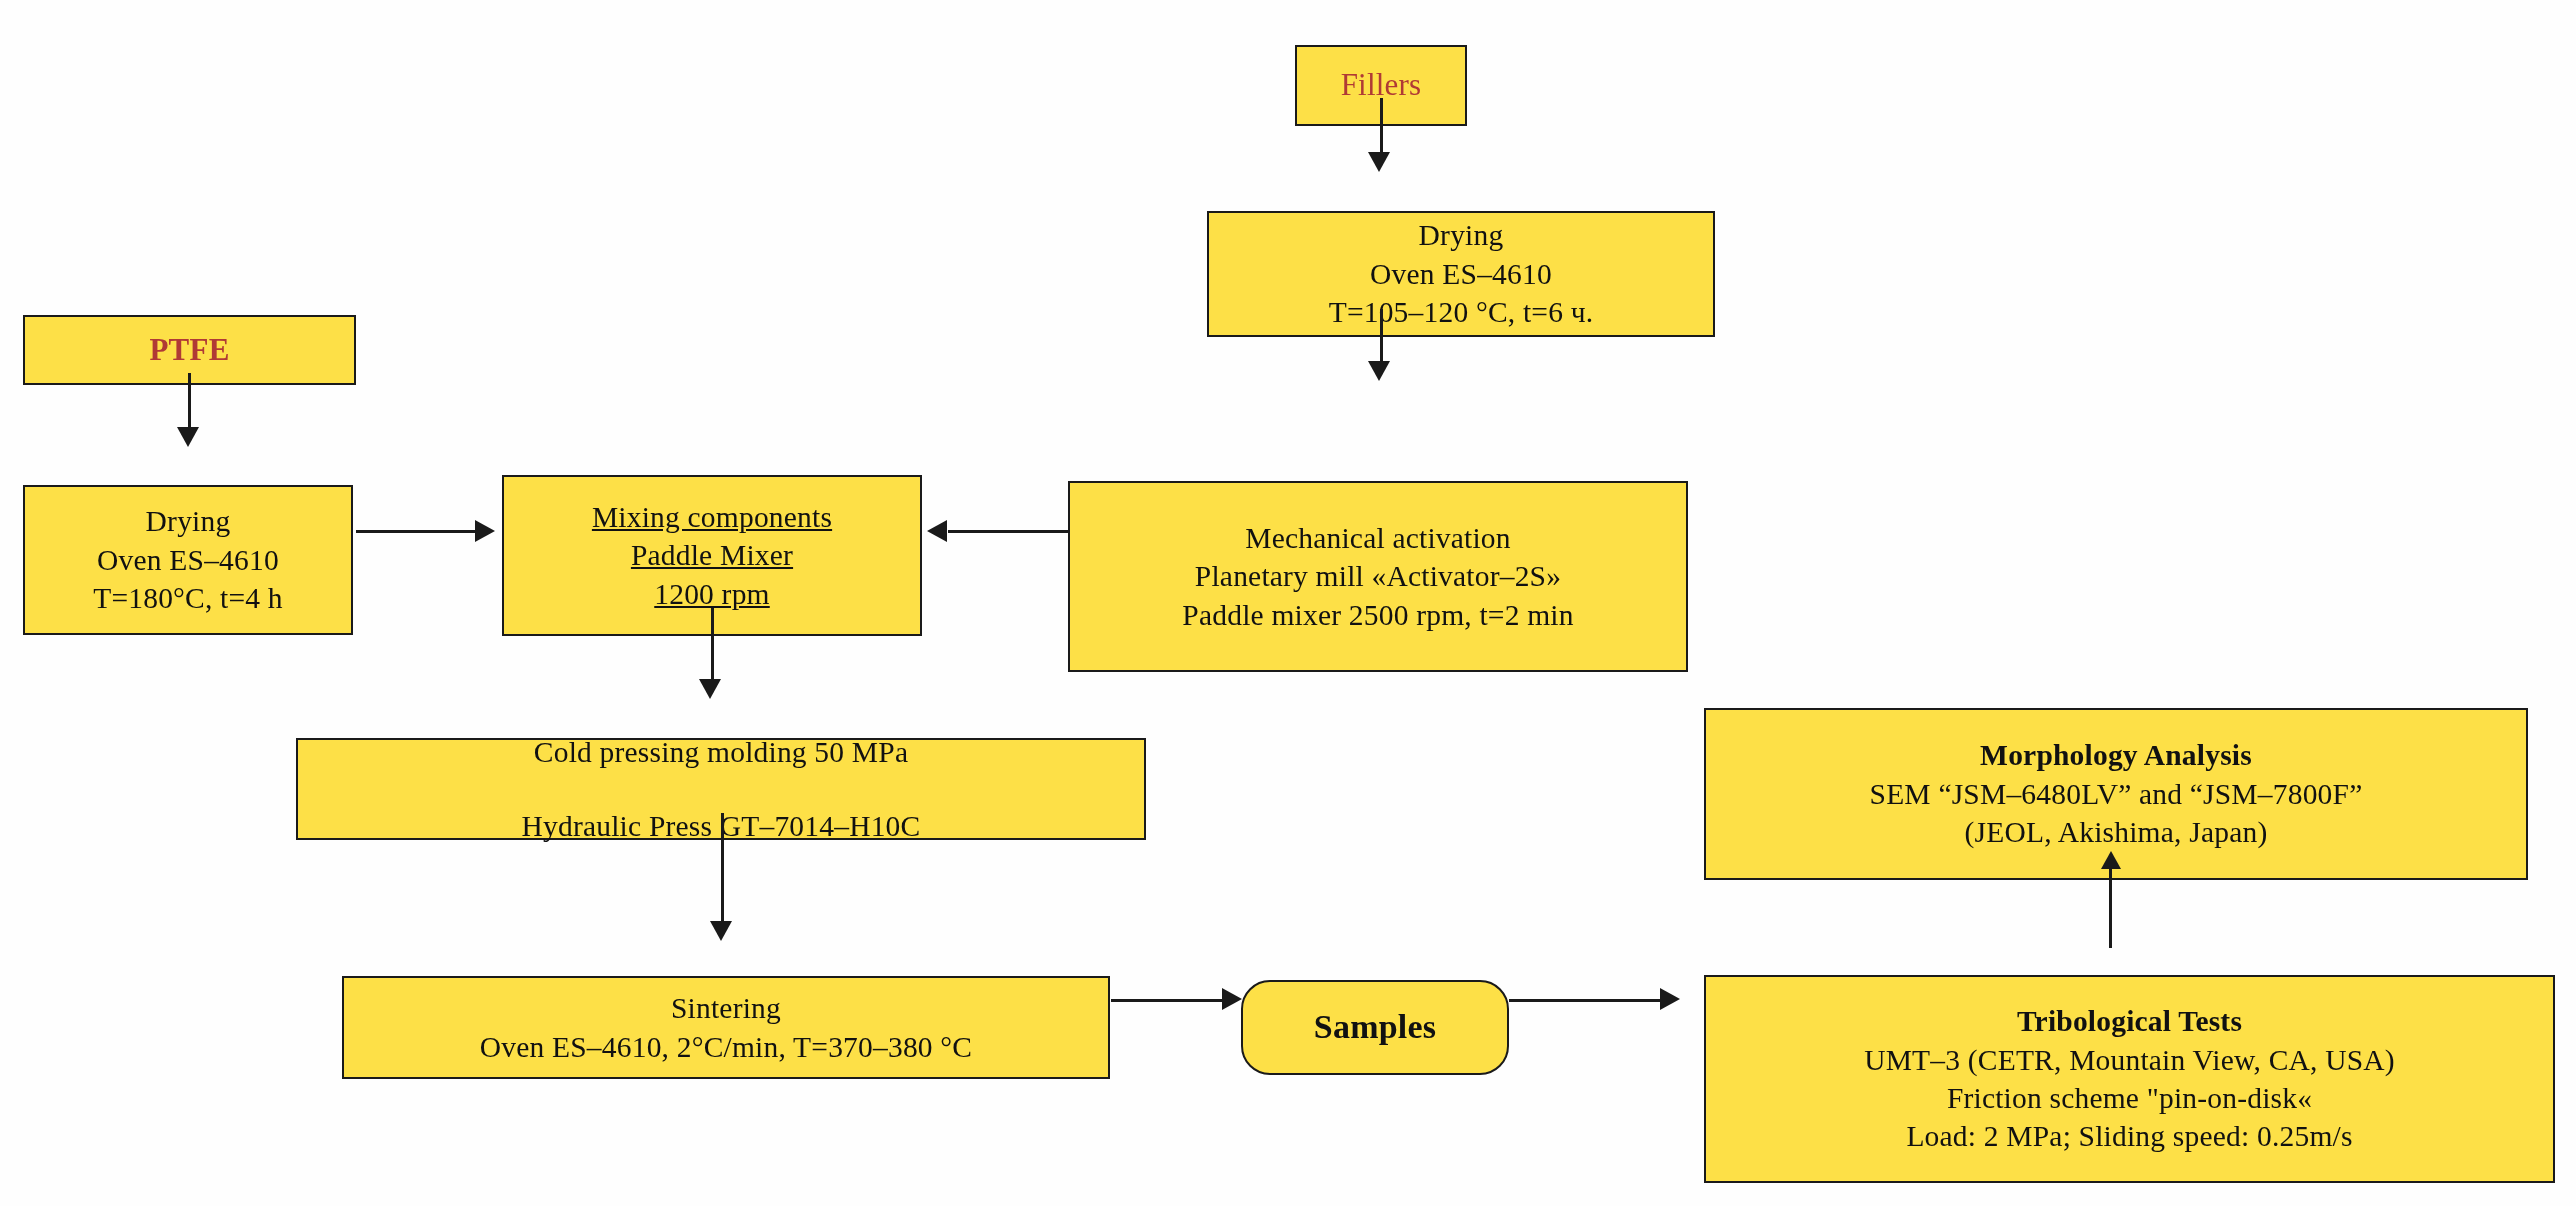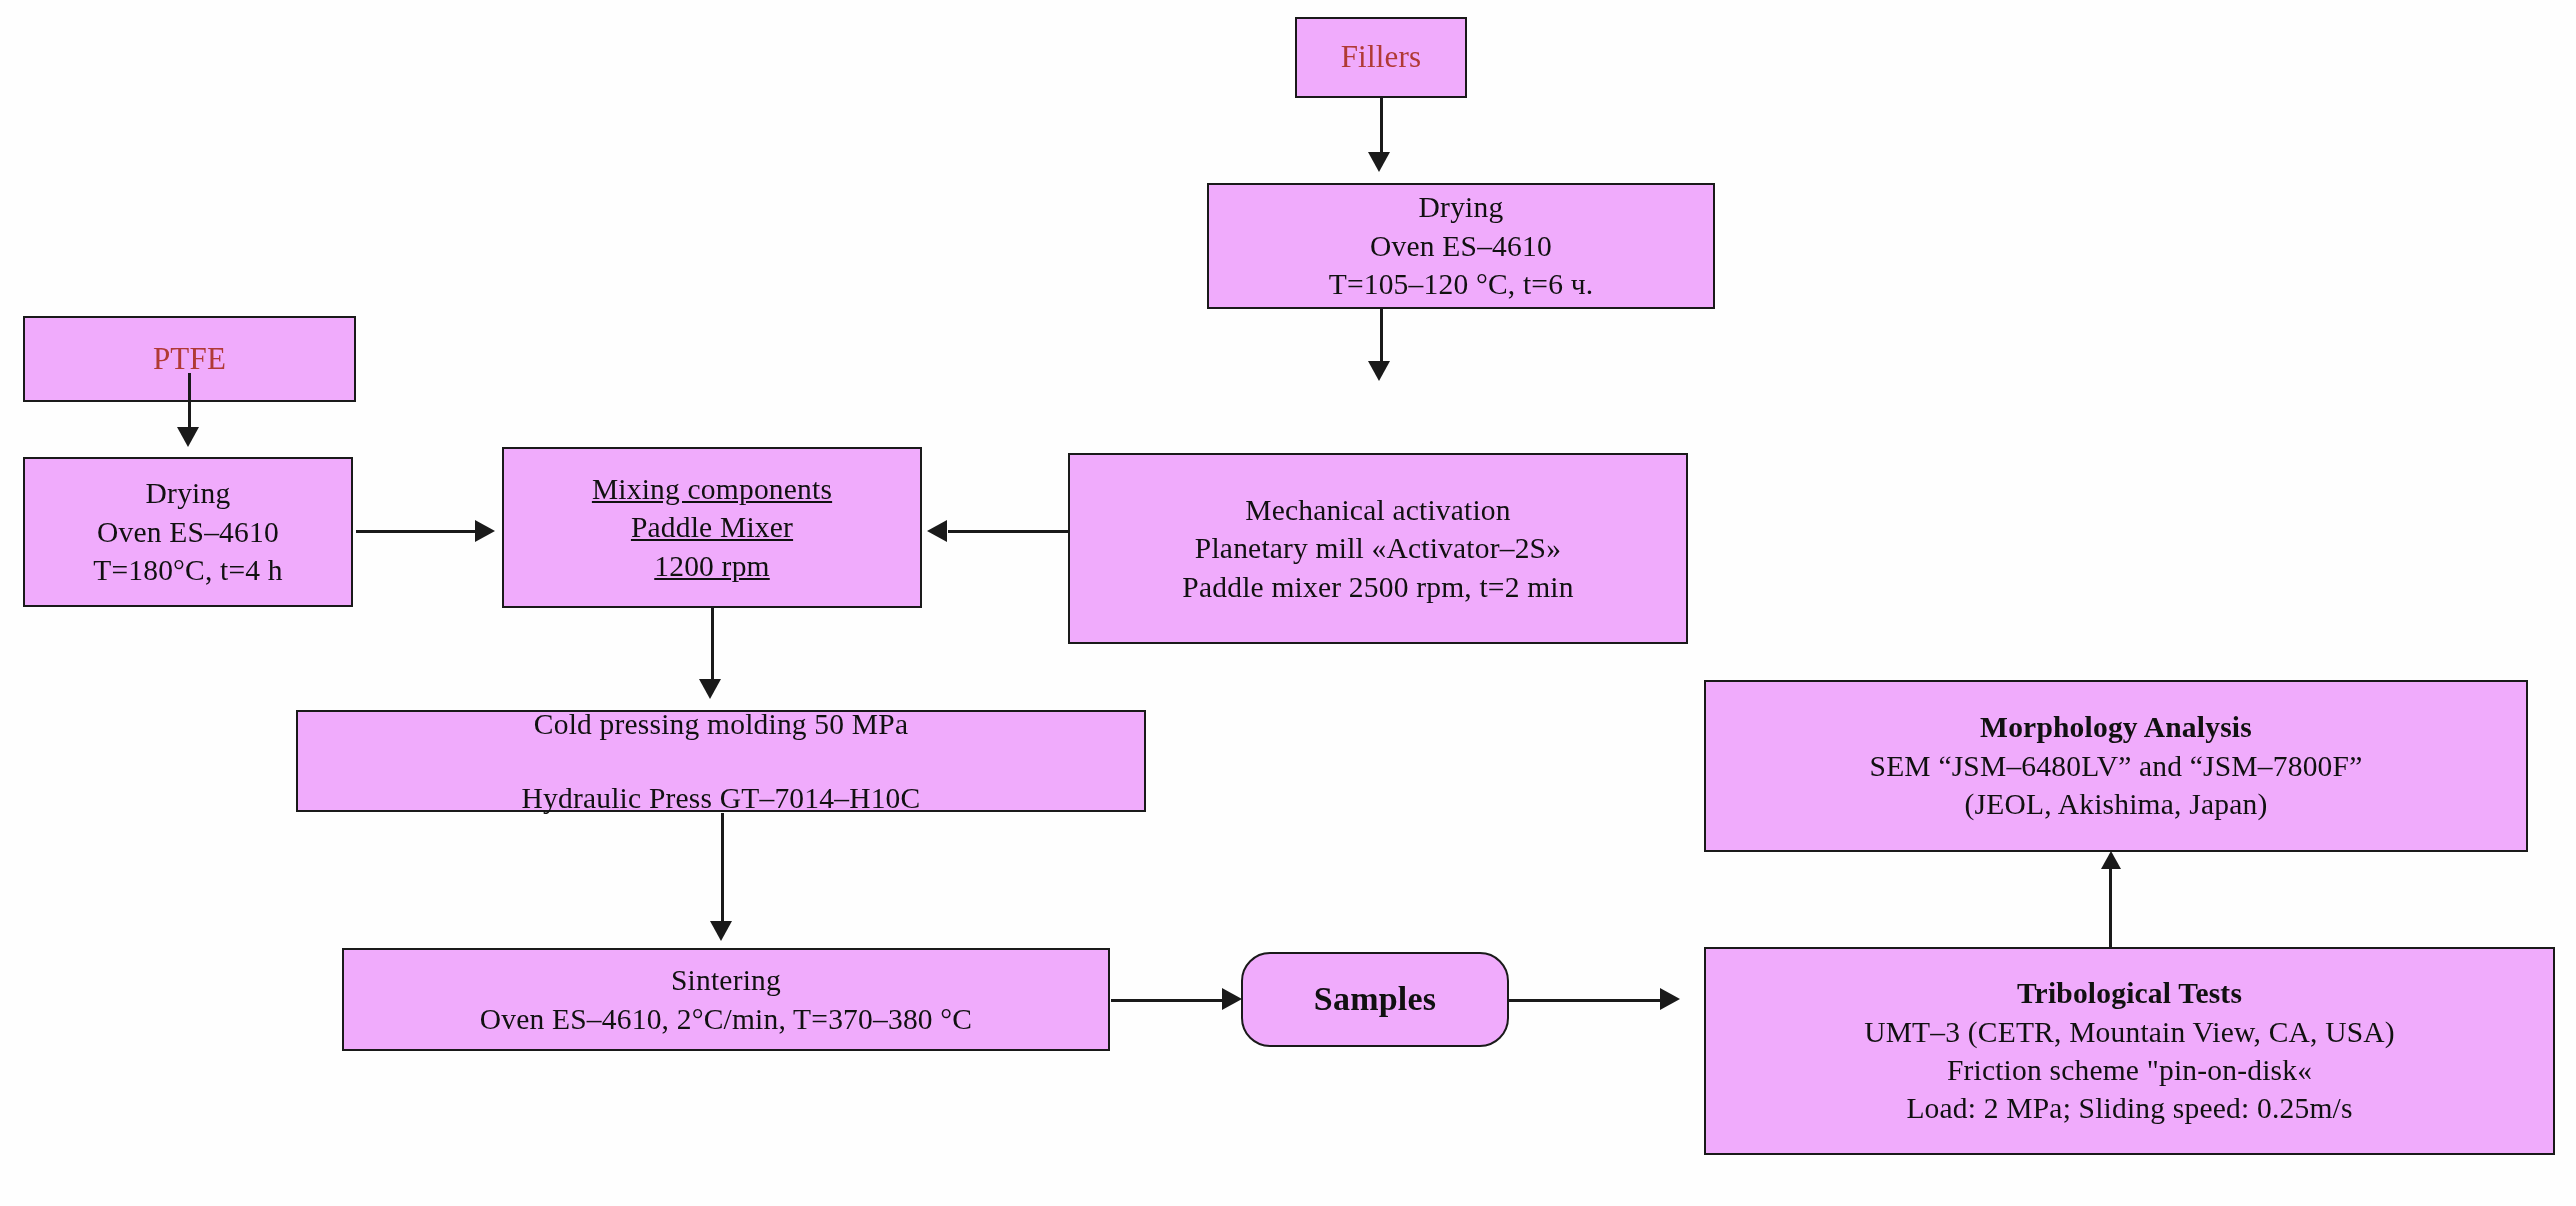--- a/index.html
+++ b/index.html
@@ -12,31 +12,32 @@
     width: 2576px;
     height: 1207px;
     background: #fefefe;
     font-family: "Liberation Serif", "DejaVu Serif", serif;
     overflow: hidden;
   }
   .node {
     position: absolute;
     box-sizing: border-box;
     border: 2.3px solid #1a1a1a;
-    background: #f0abfc;
+    background: #fde047;
     display: flex;
     flex-direction: column;
     align-items: center;
     justify-content: center;
     text-align: center;
     color: #111111;
     font-size: 29.5px;
     line-height: 1.30;
     letter-spacing: 0.2px;
     padding: 3.1px 7.8px;
+    margin-top: 28px;
   }
   .node .ln { display: block; white-space: nowrap; }
   .node.accent .ln { color: #b03a35; }
   .node.bold-title .ln.t { font-weight: bold; }
   .node.all-bold .ln { font-weight: bold; }
 
   
   .conn { position: absolute; }
   .v-line {
     position: absolute;
@@ -88,21 +89,21 @@
     <span class="ln t">Drying</span>
     <span class="ln">Oven ES–4610</span>
     <span class="ln">T=105–120 °C, t=6 ч.</span>
   </div>
 
   <div class="conn">
     <div class="v-line" style="left:1380px; top:309px; height:58px;"></div>
     <div class="head down" style="left:1368px; top:361px;"></div>
   </div>
 
-  <div class="node accent" style="left:23px; top:316px; width:333px; height:86px; font-size:31px;">
+  <div class="node accent" style="left:23px; top:287px; width:333px; height:70px; font-size:31px;font-weight:bold;">
     <span class="ln t">PTFE</span>
   </div>
 
   <div class="conn">
     <div class="v-line" style="left:188px; top:373px; height:60px;"></div>
     <div class="head down" style="left:177px; top:427px;"></div>
   </div>
 
   <div class="node" style="left:23px; top:457px; width:330px; height:150px;">
     <span class="ln t">Drying</span>

